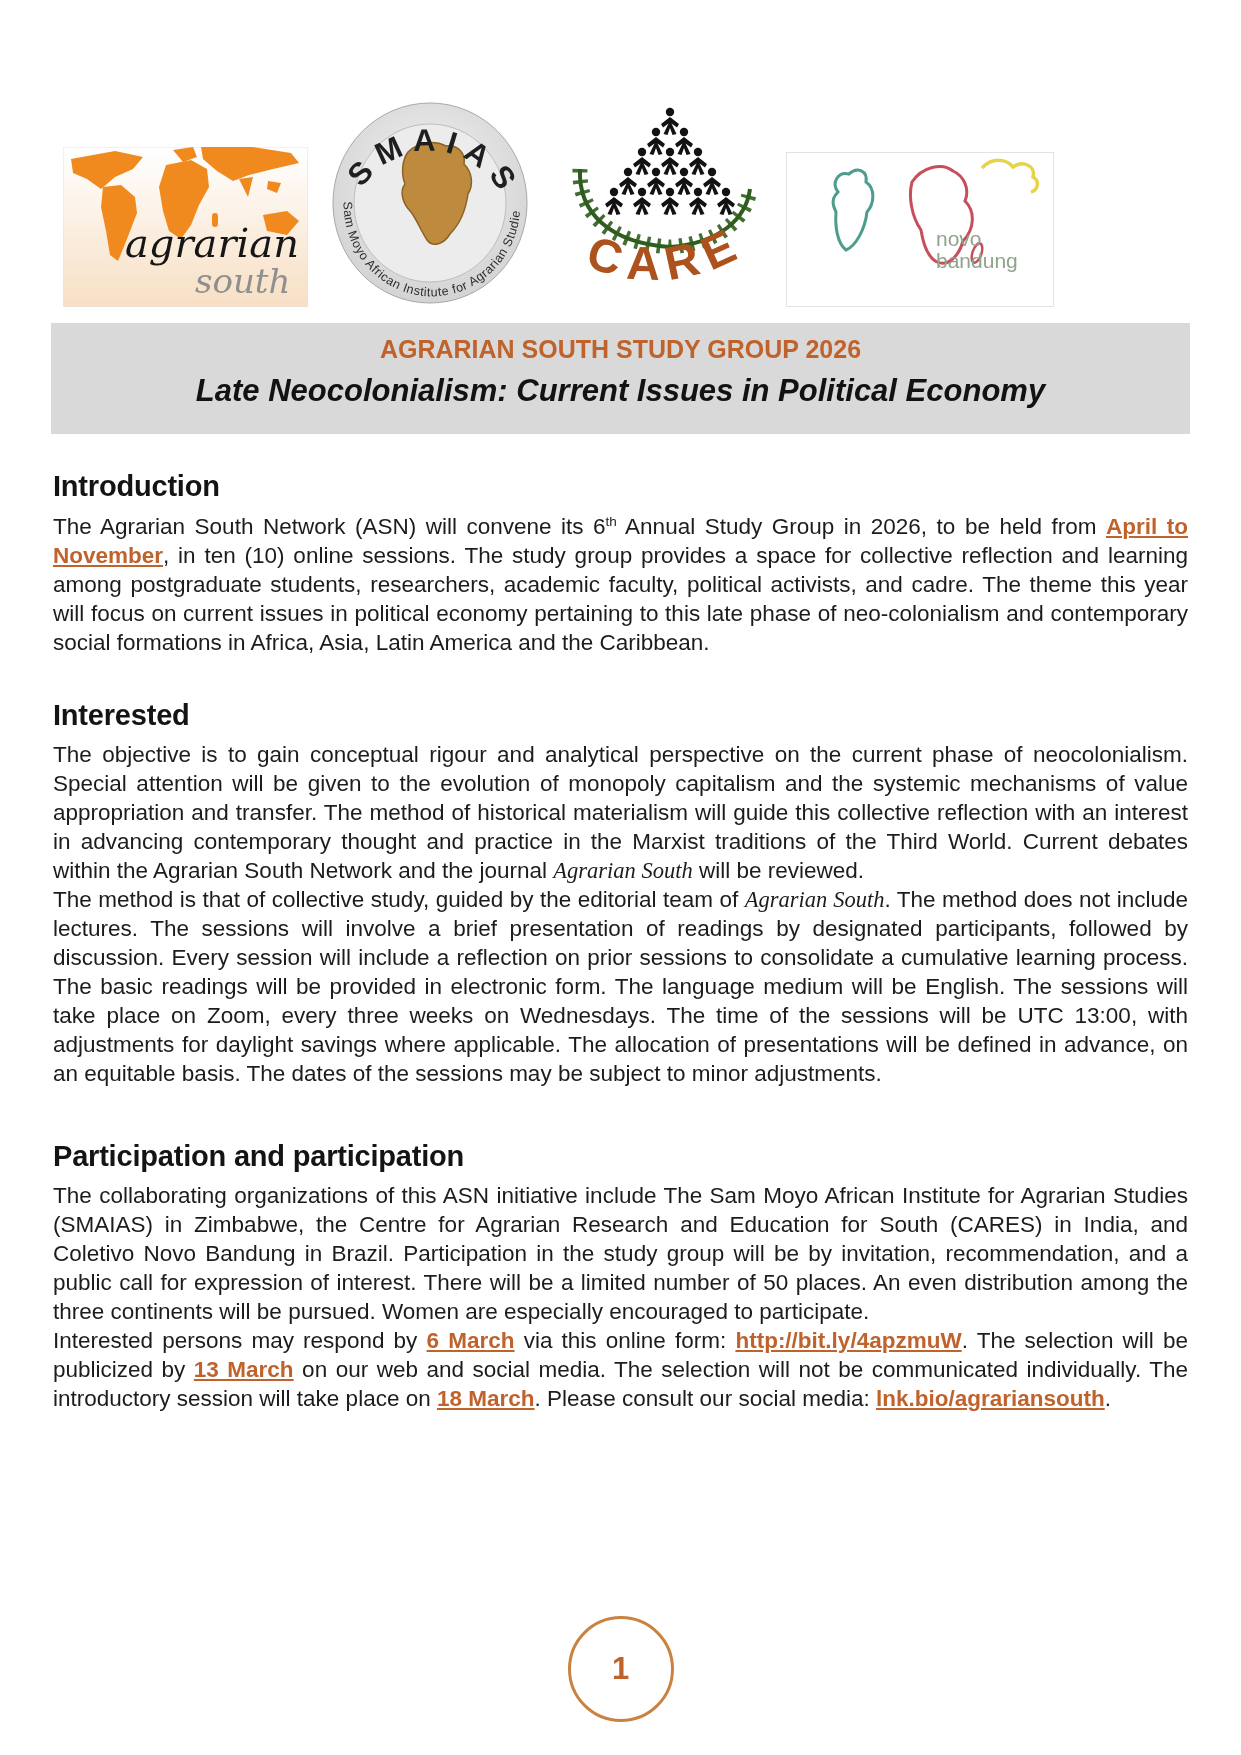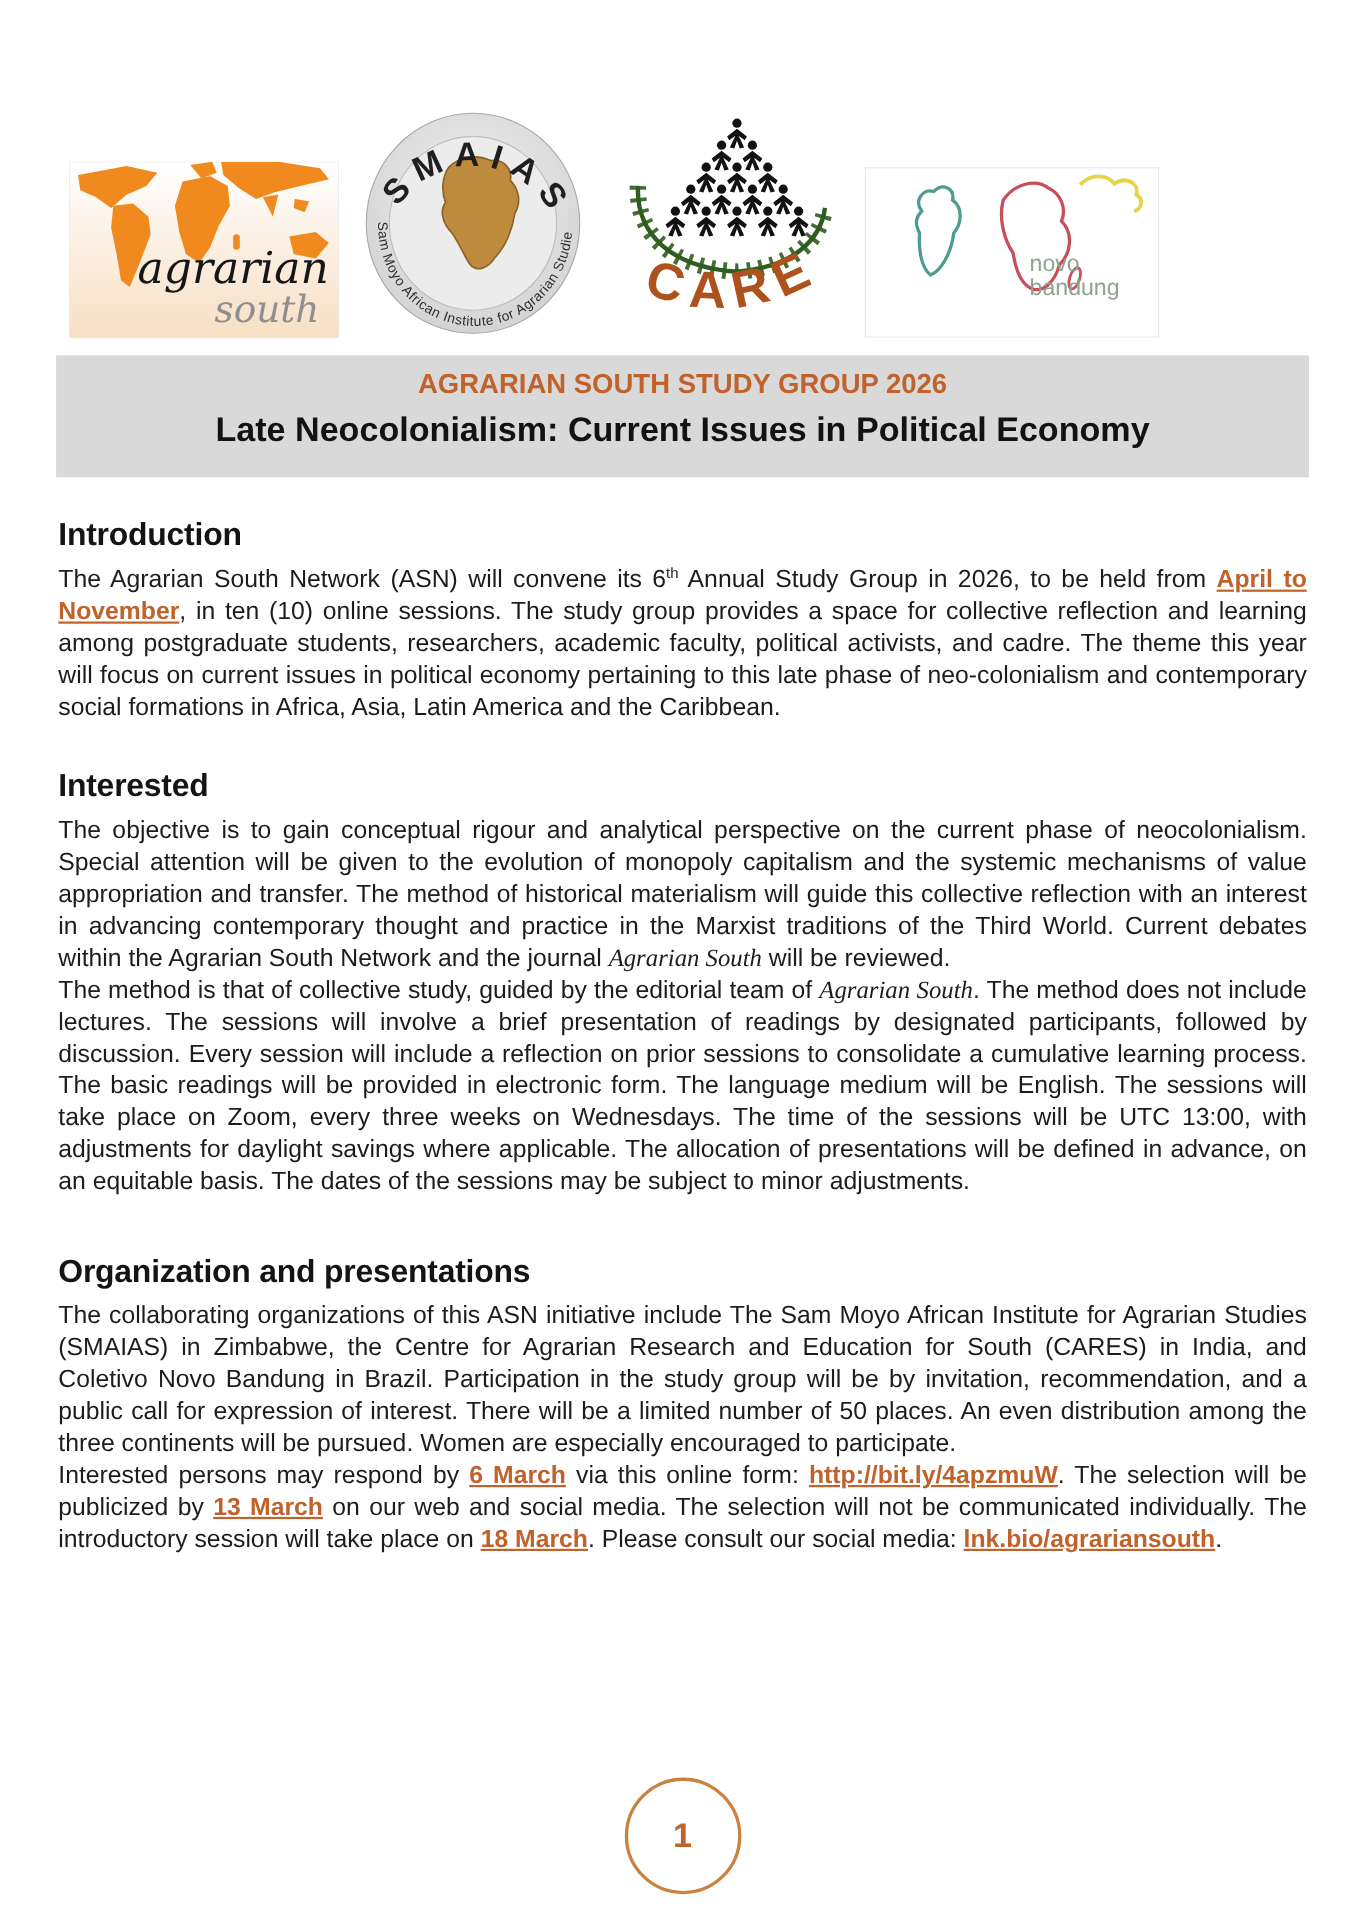--- a/index.html
+++ b/index.html
@@ -27,21 +27,21 @@
   .band{
     margin:16px 51px 0 51px;
     background:var(--band-bg);
     text-align:center;
     padding:11px 10px 25px 10px;
   }
   .band-kicker{
     font-size:25px;font-weight:bold;color:var(--accent);line-height:1.25;
   }
   .band-title{
-    font-size:31px;font-weight:bold;color:#121212;margin-top:7px;line-height:1.2;
+    font-size:31px;font-weight:bold;color:#121212;margin-top:7px;line-height:1.2;font-style:italic;
   }
   .band-sub{
     font-size:24px;font-style:italic;color:#1f1f1f;margin-top:7px;line-height:1.2;
   }
   .content{margin:0 53px;}
   h2.sec{
     font-size:29px;font-weight:bold;color:#141414;
     margin:42px 0 8px 0;line-height:1.15;letter-spacing:-0.2px;
   }
   h2.sec.first{margin-top:36px;}
@@ -166,21 +166,21 @@
 <div class="content">
 
   <h2 class="sec first">Introduction</h2>
   <p class="body"><span>The Agrarian South Network (ASN) will convene its 6</span><span class="seg-sup">th</span><span> Annual Study Group in 2026, to be held from </span><span class="seg-link">April to November</span><span>, in ten (10) online sessions. The study group provides a space for collective reflection and learning among postgraduate students, researchers, academic faculty, political activists, and cadre. The theme this year will focus on current issues in political economy pertaining to this late phase of neo-colonialism and contemporary social formations in Africa, Asia, Latin America and the Caribbean.</span></p>
 
   <h2 class="sec">Interested</h2>
   <p class="body"><span>The objective is to gain conceptual rigour and analytical perspective on the current phase of neocolonialism. Special attention will be given to the evolution of monopoly capitalism and the systemic mechanisms of value appropriation and transfer. The method of historical materialism will guide this collective reflection with an interest in advancing contemporary thought and practice in the Marxist traditions of the Third World. Current debates within the Agrarian South Network and the journal </span><span class="seg-italic">Agrarian South</span><span> will be reviewed.</span></p>
 
   <p class="body"><span>The method is that of collective study, guided by the editorial team of </span><span class="seg-italic">Agrarian South</span><span>. The method does not include lectures. The sessions will involve a brief presentation of readings by designated participants, followed by discussion. Every session will include a reflection on prior sessions to consolidate a cumulative learning process. The basic readings will be provided in electronic form. The language medium will be English. The sessions will take place on Zoom, every three weeks on Wednesdays. The time of the sessions will be UTC 13:00, with adjustments for daylight savings where applicable. The allocation of presentations will be defined in advance, on an equitable basis. The dates of the sessions may be subject to minor adjustments.</span></p>
 
-  <h2 class="sec" style="margin-top:52px">Organization and presentations</h2>
+  <h2 class="sec" style="margin-top:52px">Participation and participation</h2>
   <p class="body"><span>The collaborating organizations of this ASN initiative include The Sam Moyo African Institute for Agrarian Studies (SMAIAS) in Zimbabwe, the Centre for Agrarian Research and Education for South (CARES) in India, and Coletivo Novo Bandung in Brazil. Participation in the study group will be by invitation, recommendation, and a public call for expression of interest. There will be a limited number of 50 places. An even distribution among the three continents will be pursued. Women are especially encouraged to participate.</span></p>
 
   <p class="body"><span>Interested persons may respond by </span><span class="seg-link">6 March</span><span> via this online form: </span><span class="seg-link">http://bit.ly/4apzmuW</span><span>. The selection will be publicized by </span><span class="seg-link">13 March</span><span> on our web and social media. The selection will not be communicated individually. The introductory session will take place on </span><span class="seg-link">18 March</span><span>. Please consult our social media: </span><span class="seg-link">lnk.bio/agrariansouth</span><span>.</span></p>
 </div>
 
 <div class="page-foot">
   <div class="page-circle">
     <span class="page-num">1</span>
   </div>
 </div>

